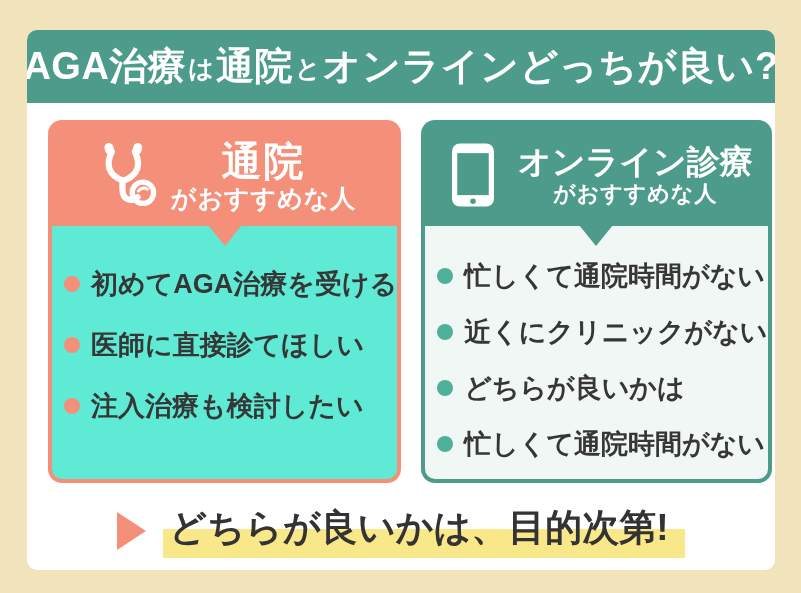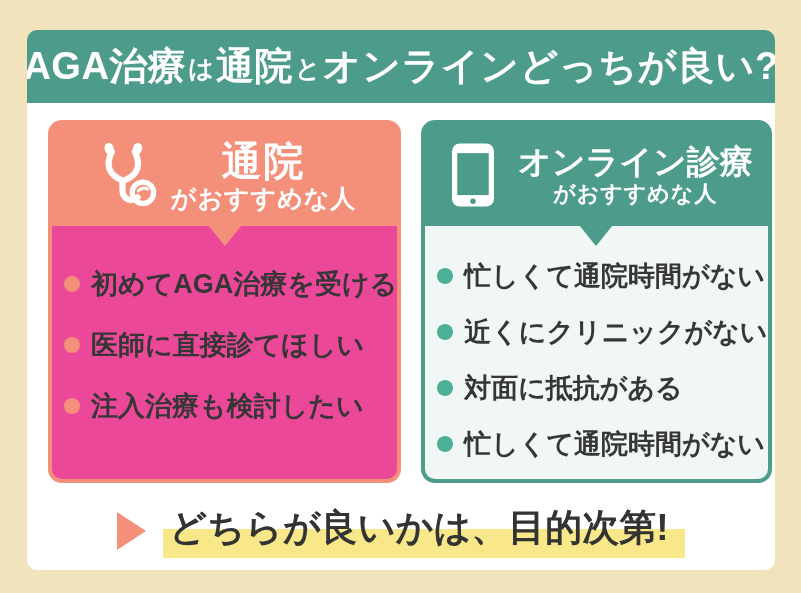--- a/index.html
+++ b/index.html
@@ -69,21 +69,21 @@
     border-right: 17px solid transparent;
     z-index: 2;
   }
   .clinic .pointer-tri { border-top: 21px solid #F4907A; }
   .online .pointer-tri { border-top: 21px solid #4D9C8B; }
   .rec-body {
     height: 253px;
     border-radius: 0 0 10px 10px;
     list-style: none;
   }
-  .clinic .rec-body { background: #ec4899; padding: 40px 0 0 12px; }
+  .clinic .rec-body { background: #5eead4; padding: 40px 0 0 12px; }
   .online .rec-body { background: #F0F7F5; padding: 32px 0 0 12px; text-align: right; }
   .rec-body li {
     display: flex;
     align-items: center;
     gap: 11px;
     font-size: 27px;
     font-weight: 700;
     color: #363636;
     white-space: nowrap;
   }
@@ -189,21 +189,21 @@
         <li>
             <span class="bullet"></span>
             <span>忙しくて通院時間がない</span>
           </li>
         <li>
             <span class="bullet"></span>
             <span>近くにクリニックがない</span>
           </li>
         <li>
             <span class="bullet"></span>
-            <span>対面に抵抗がある</span>
+            <span>どちらが良いかは</span>
           </li>
         <li>
             <span class="bullet"></span>
             <span>忙しくて通院時間がない</span>
           </li>
       </ul>
     </div>
 
   </div>
 

